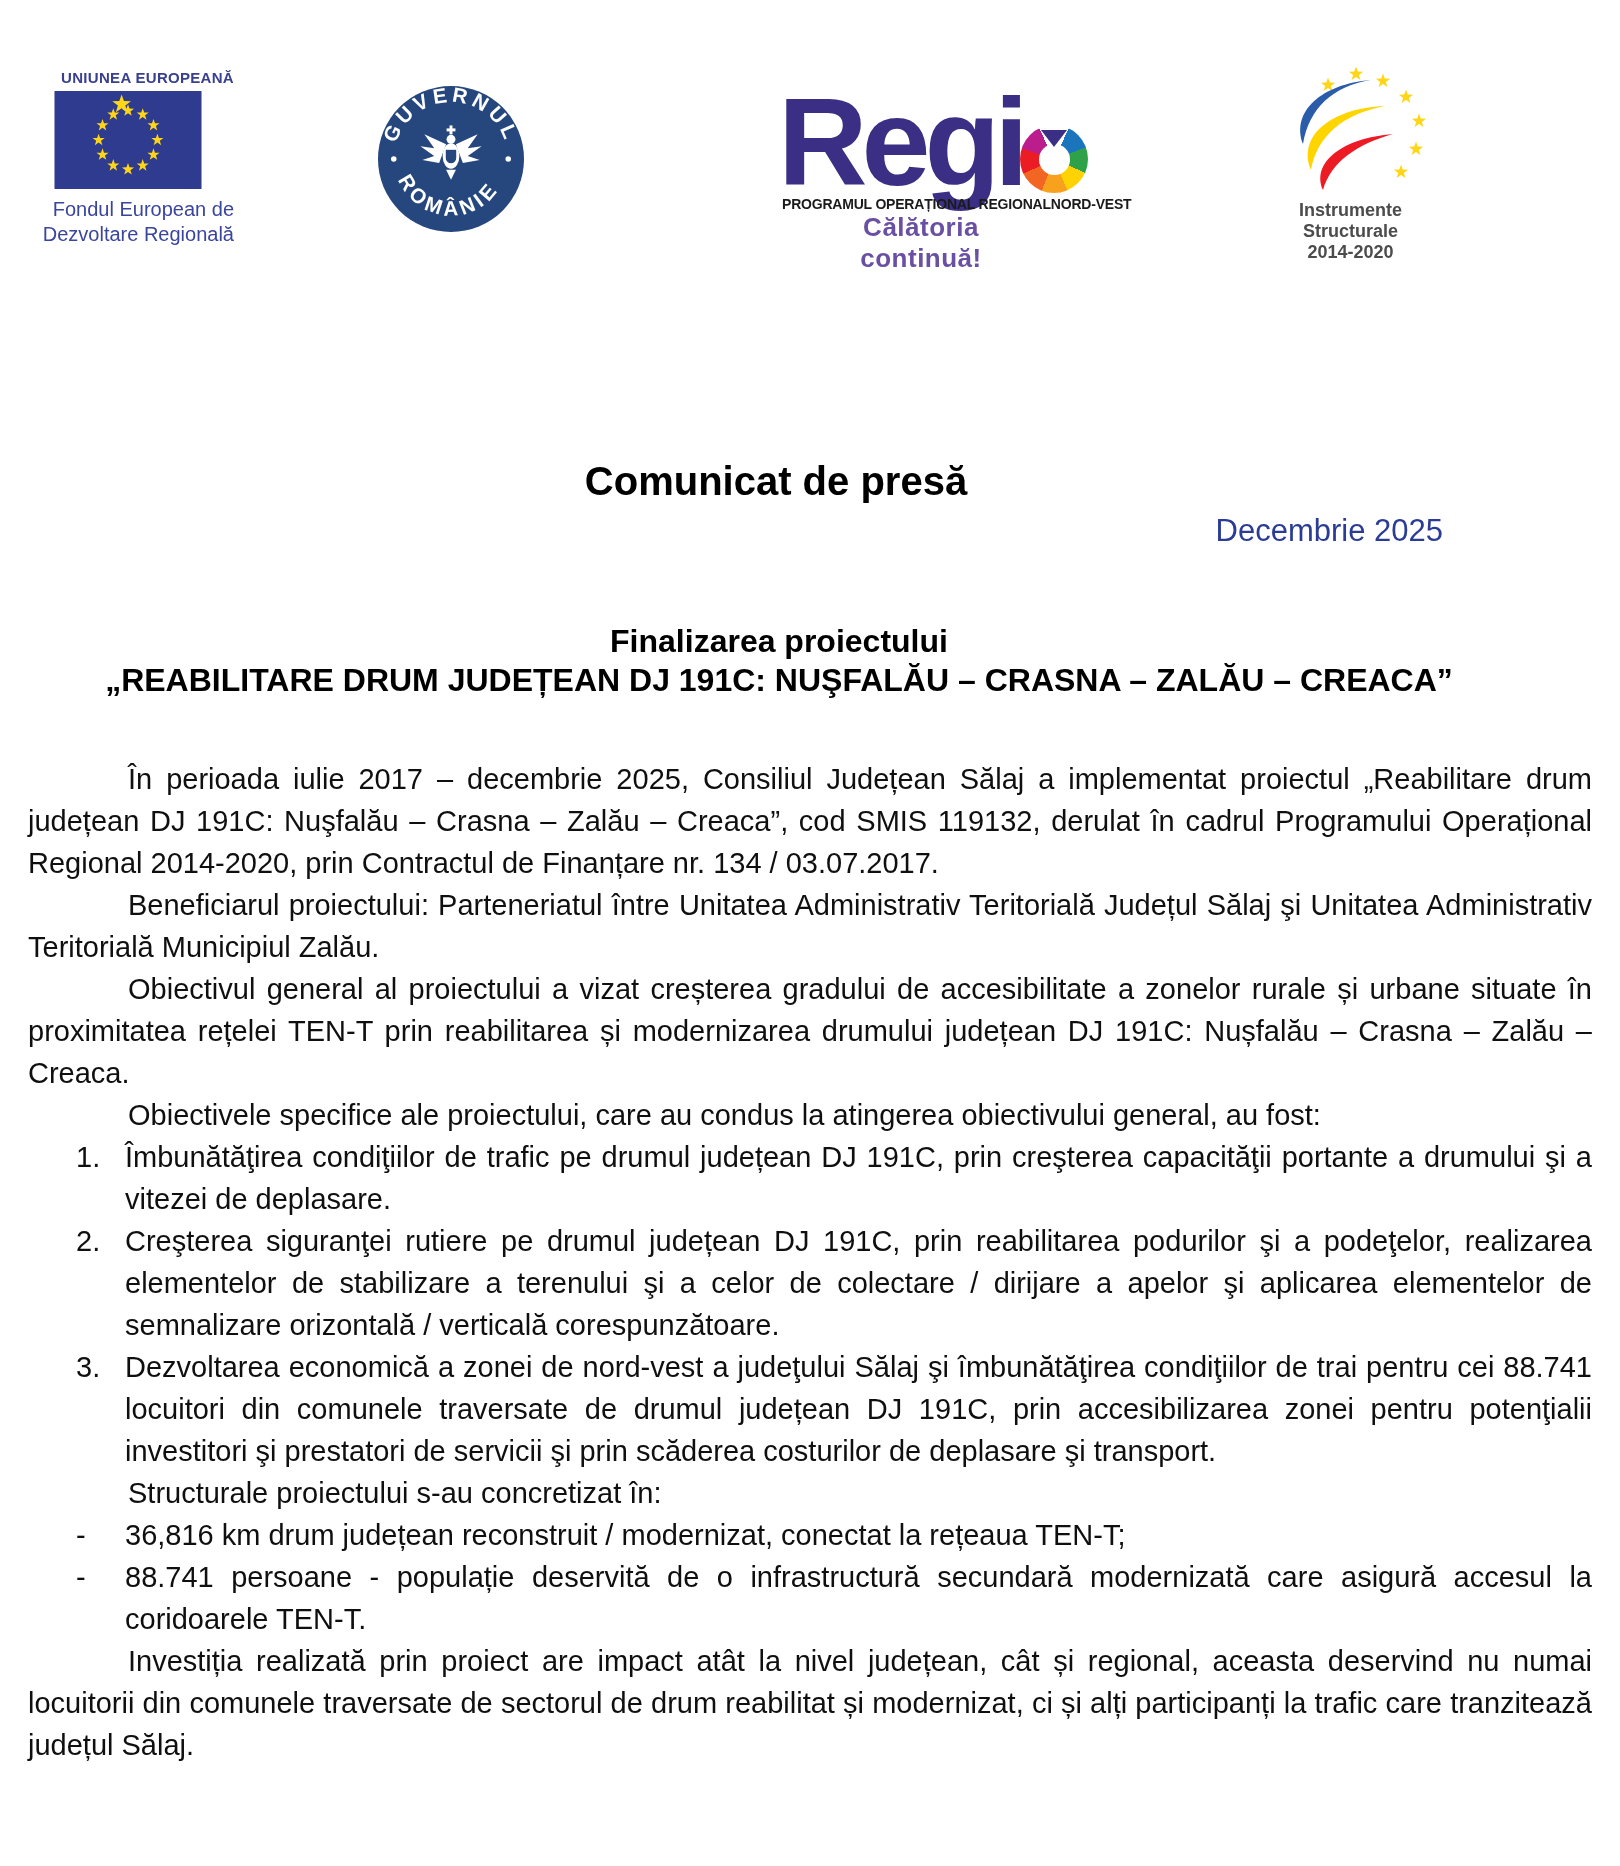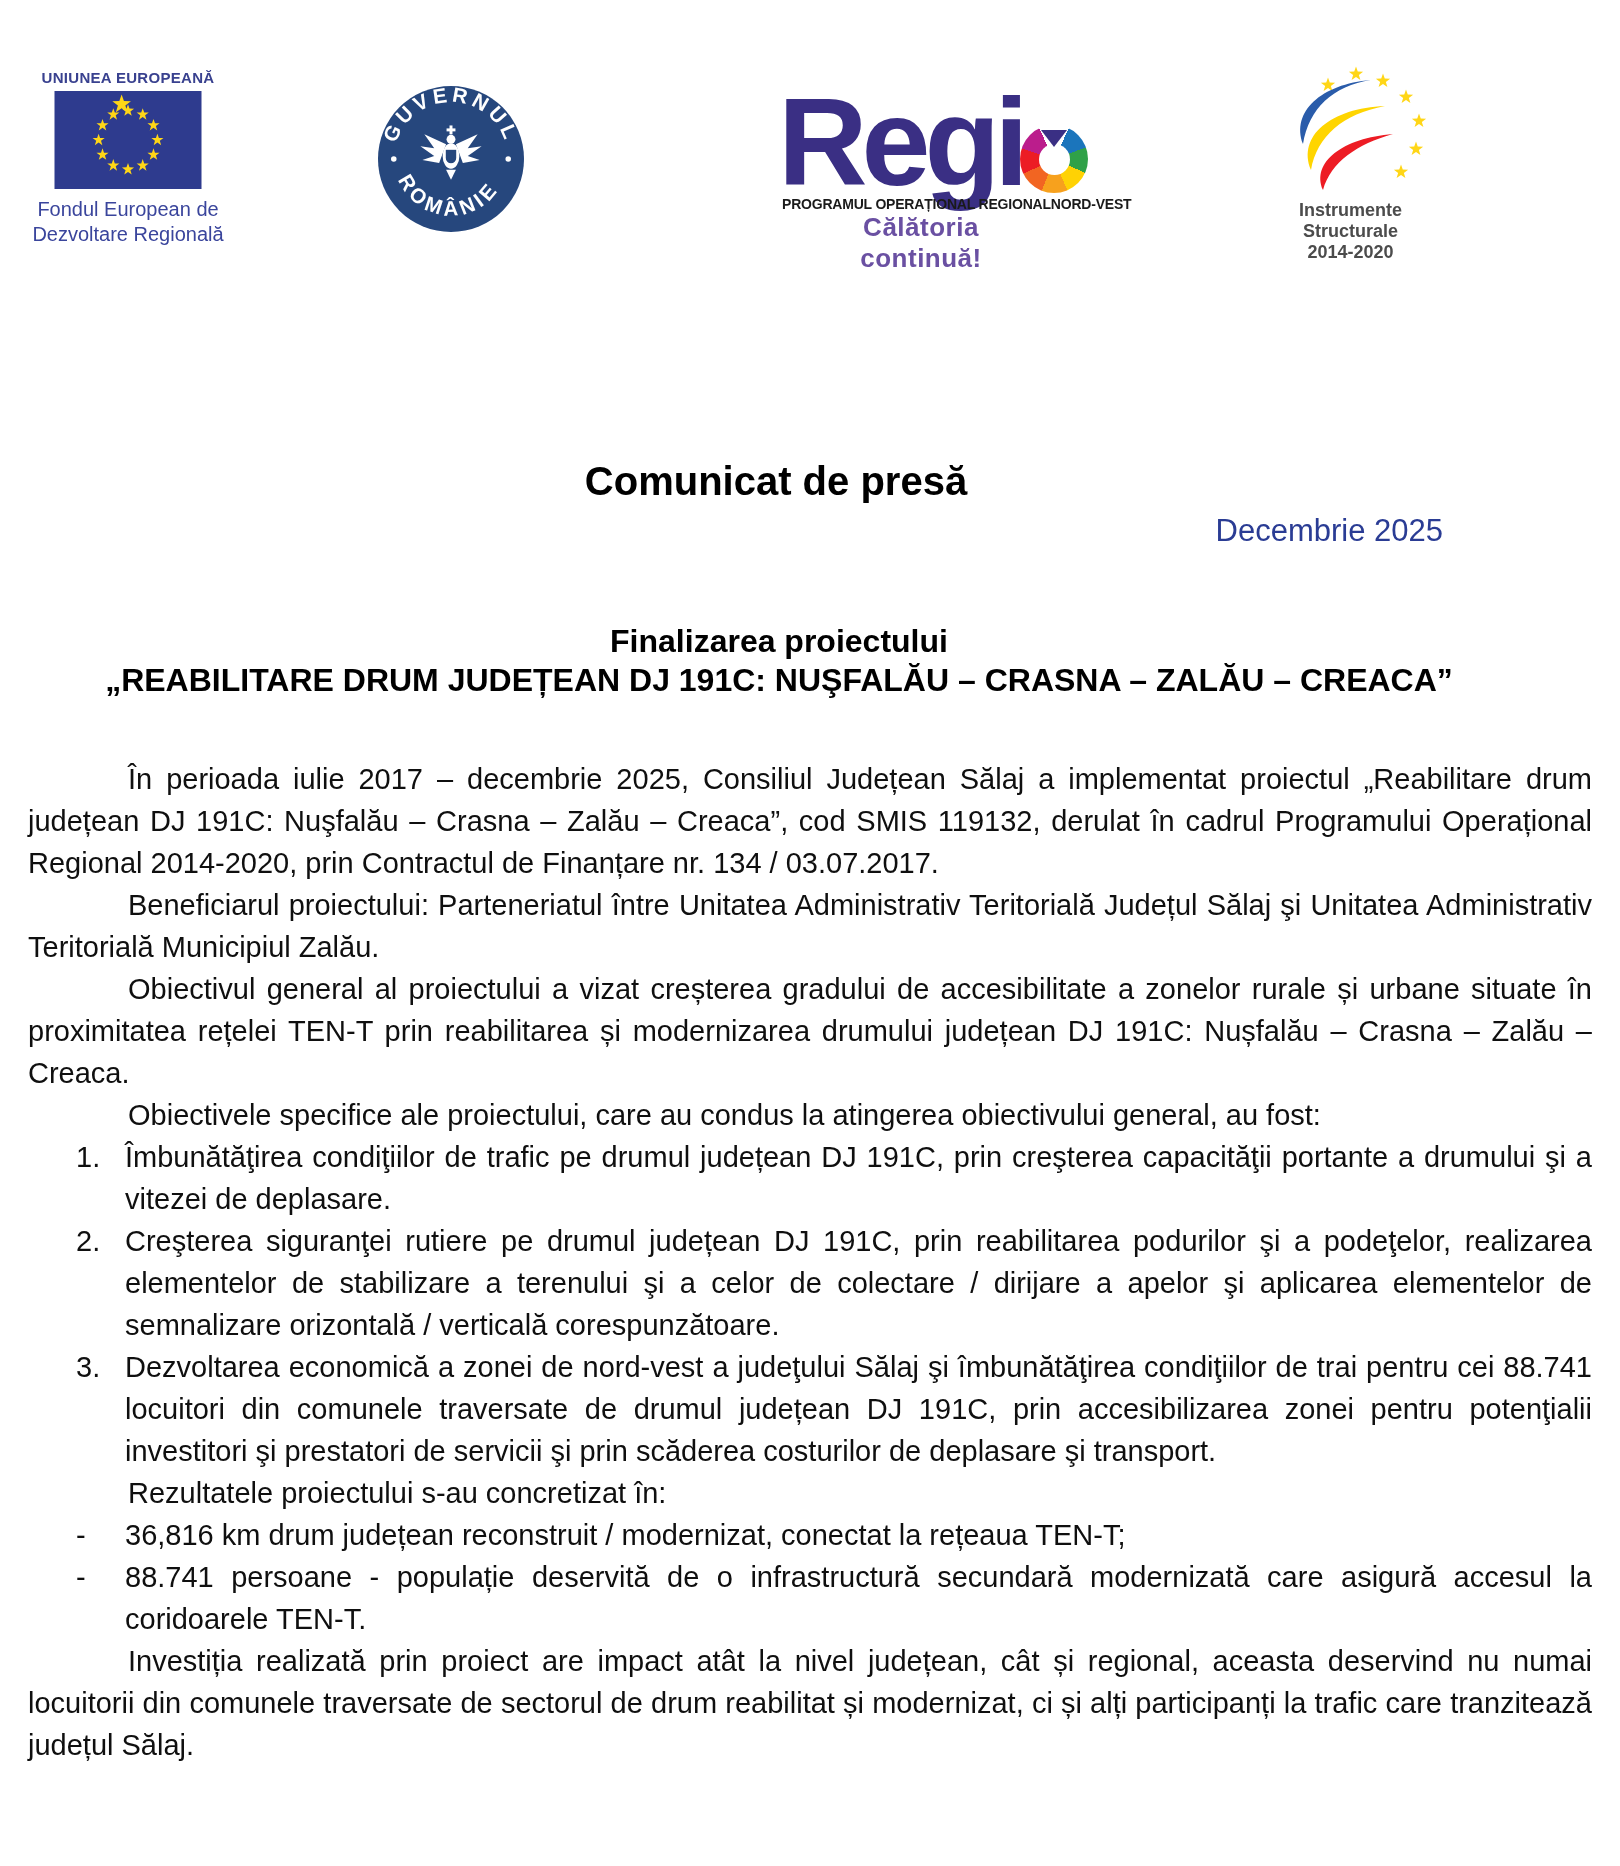--- a/index.html
+++ b/index.html
@@ -5,21 +5,21 @@
   html,body{margin:0;padding:0;}
   body{
     width:1620px;height:1866px;background:#ffffff;overflow:hidden;position:relative;
     font-family:"Liberation Sans", sans-serif;color:#0f0f0f;
     -webkit-font-smoothing:antialiased;
   }
   .page{position:absolute;inset:0;background:#fff;}
 
   
   .logo{position:absolute;}
-  .logo-eu{left:22px;top:68px;width:212px;text-align:center;}
+  .logo-eu{left:22px;top:68px;width:212px;text-align:right;}
   .eu-top{font-size:15px;font-weight:bold;color:#39418f;letter-spacing:.3px;line-height:19px;}
   .eu-flag{display:block;margin:4px auto 8px auto;}
   .eu-bottom{font-size:20px;color:#3a459c;line-height:25px;}
 
   .logo-gov{left:377px;top:85px;width:148px;height:148px;}
 
   .logo-regio{left:782px;top:95px;width:312px;height:150px;}
   .regio-word{position:absolute;left:-4px;top:-18px;font-size:124px;line-height:130px;
     font-weight:bold;letter-spacing:-6px;color:#3a2f84;}
   .regio-wheel{position:absolute;left:238px;top:30px;width:68px;height:68px;border-radius:50%;
@@ -213,21 +213,21 @@
       </div>
       <div class="list-item">
         <span class="marker">2.</span>
         <span>Creşterea siguranţei rutiere pe drumul județean DJ 191C, prin reabilitarea podurilor şi a podeţelor, realizarea elementelor de stabilizare a terenului şi a celor de colectare / dirijare a apelor şi aplicarea elementelor de semnalizare orizontală / verticală corespunzătoare.</span>
       </div>
       <div class="list-item">
         <span class="marker">3.</span>
         <span>Dezvoltarea economică a zonei de nord-vest a judeţului Sălaj şi îmbunătăţirea condiţiilor de trai pentru cei 88.741 locuitori din comunele traversate de drumul județean DJ 191C, prin accesibilizarea zonei pentru potenţialii investitori şi prestatori de servicii şi prin scăderea costurilor de deplasare şi transport.</span>
       </div>
 
-      <p class="para">Rezultatele proiectului s-au concretizat în:</p>
+      <p class="para">Structurale proiectului s-au concretizat în:</p>
 
       <div class="list-item dash-item">
         <span class="marker">-</span>
         <span>36,816 km drum județean reconstruit / modernizat, conectat la rețeaua TEN-T;</span>
       </div>
       <div class="list-item dash-item">
         <span class="marker">-</span>
         <span>88.741 persoane - populație deservită de o infrastructură secundară modernizată care asigură accesul la coridoarele TEN-T.</span>
       </div>
 

